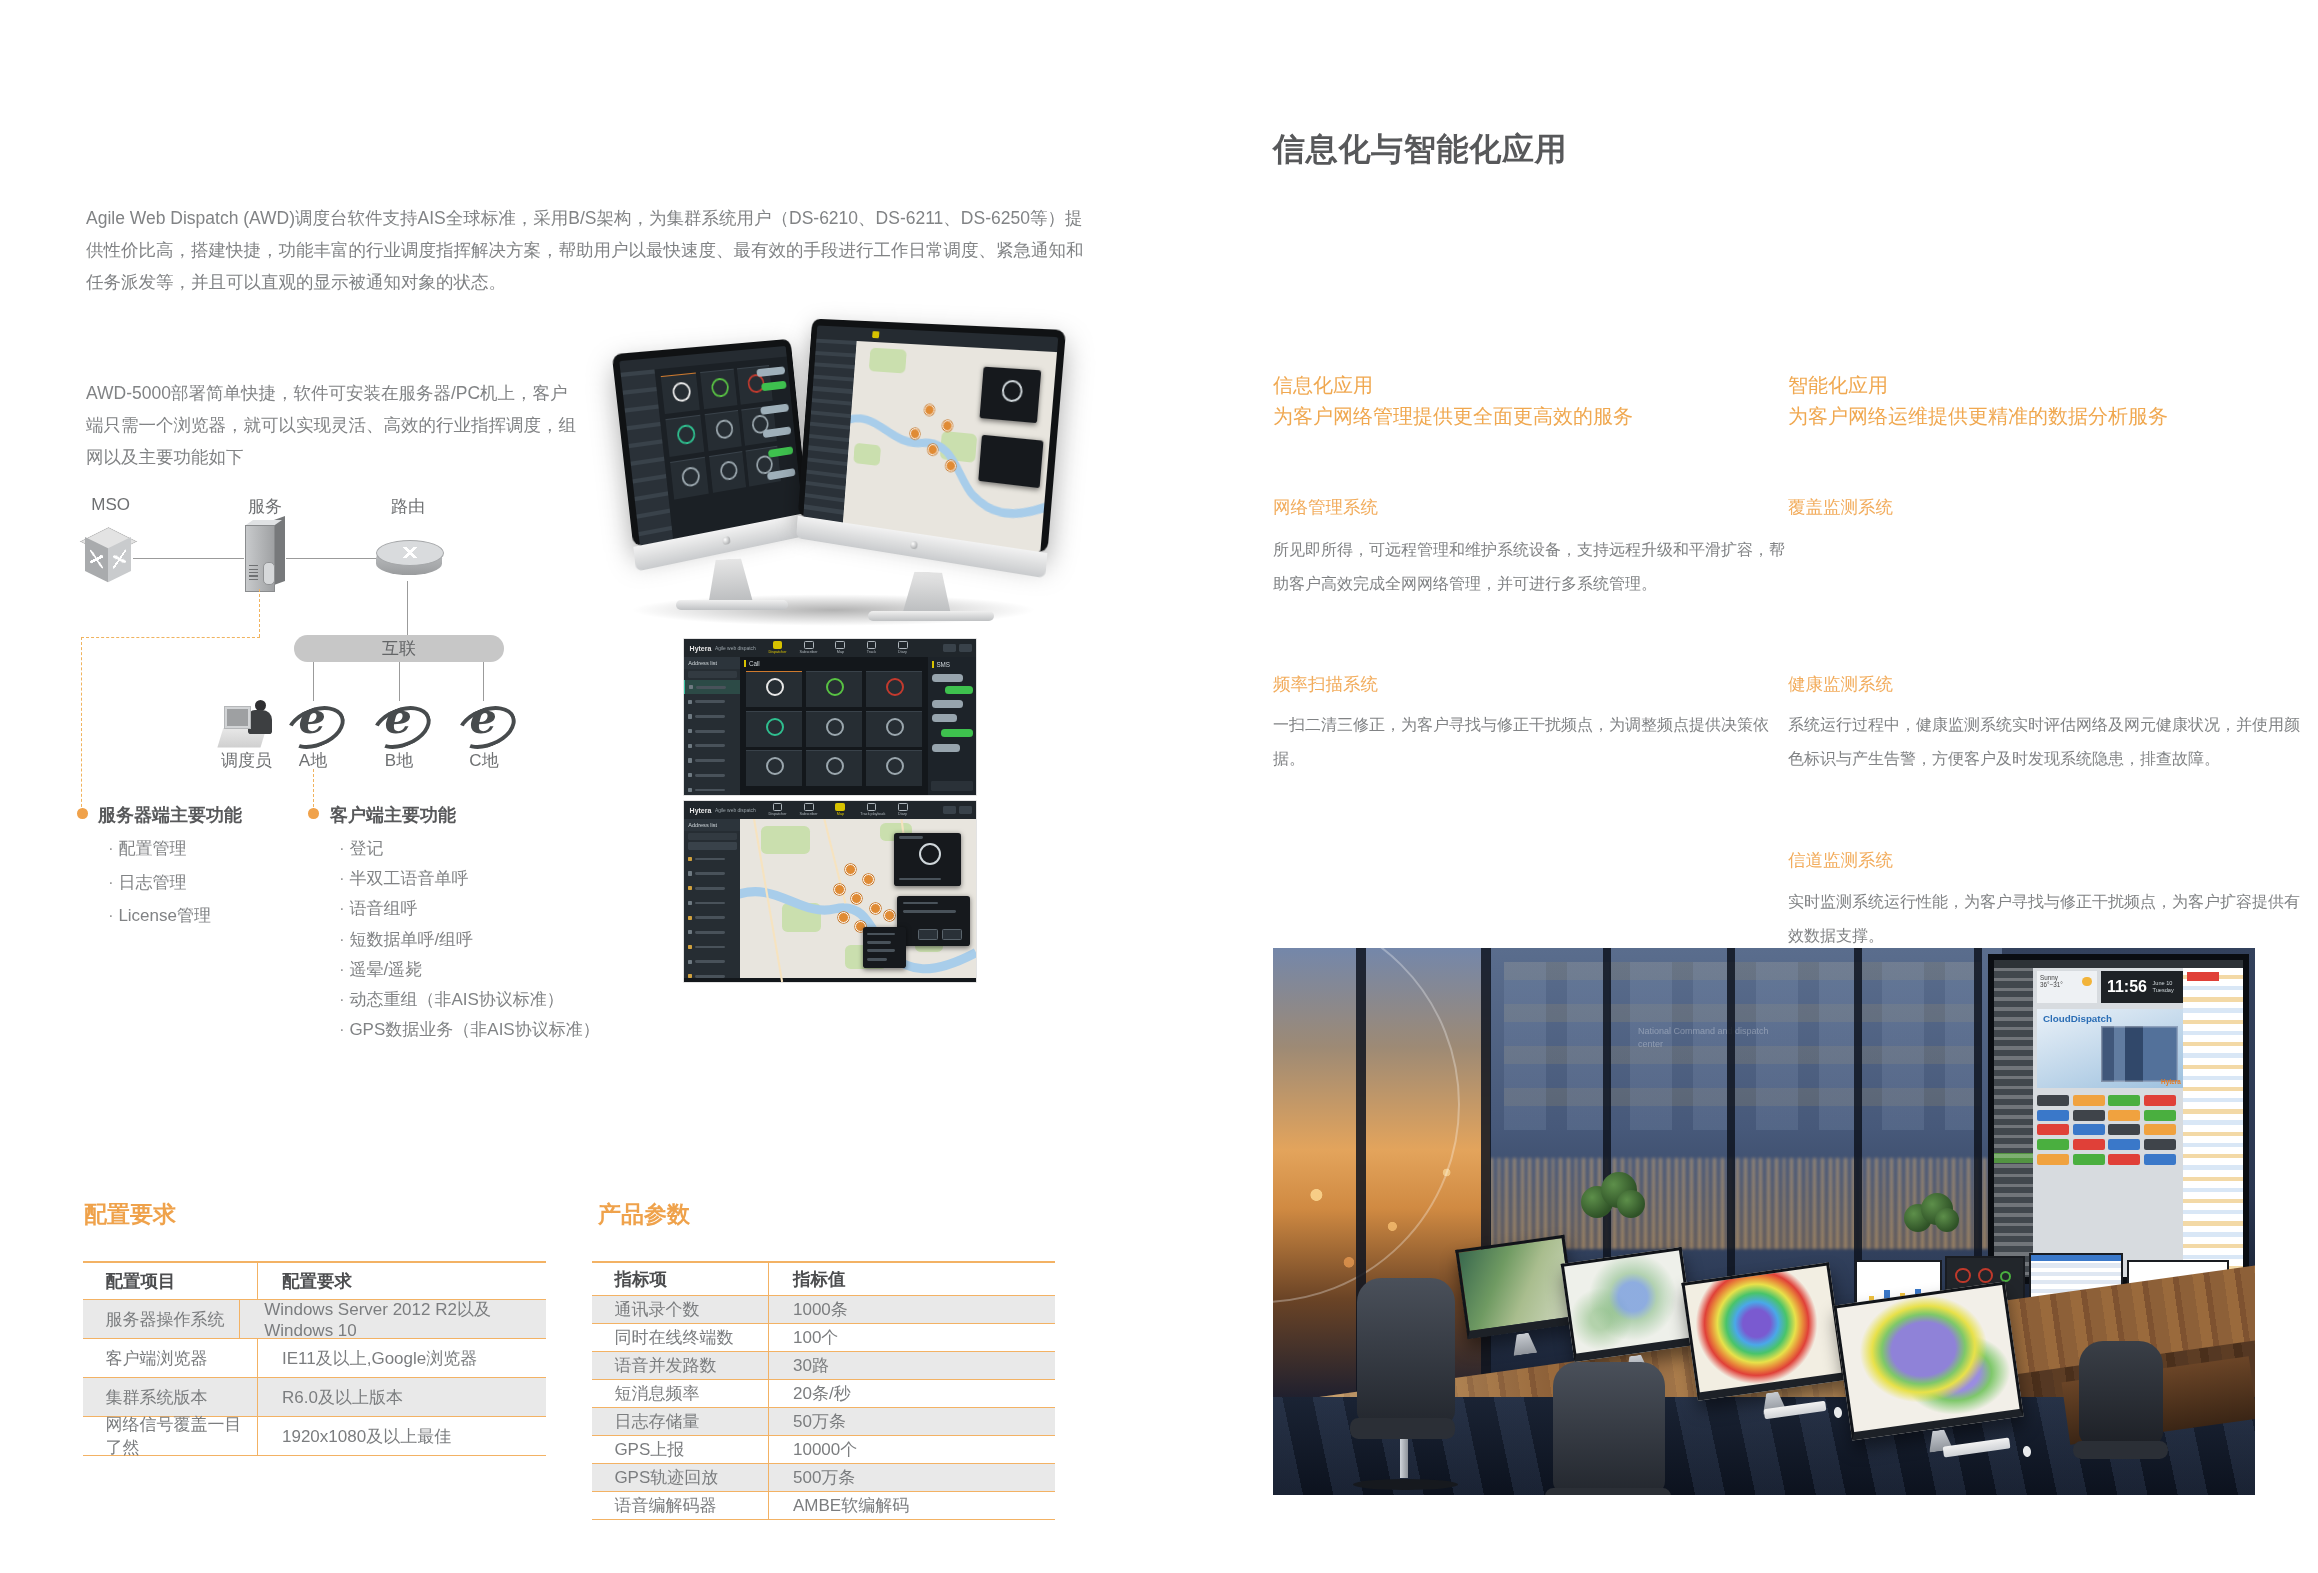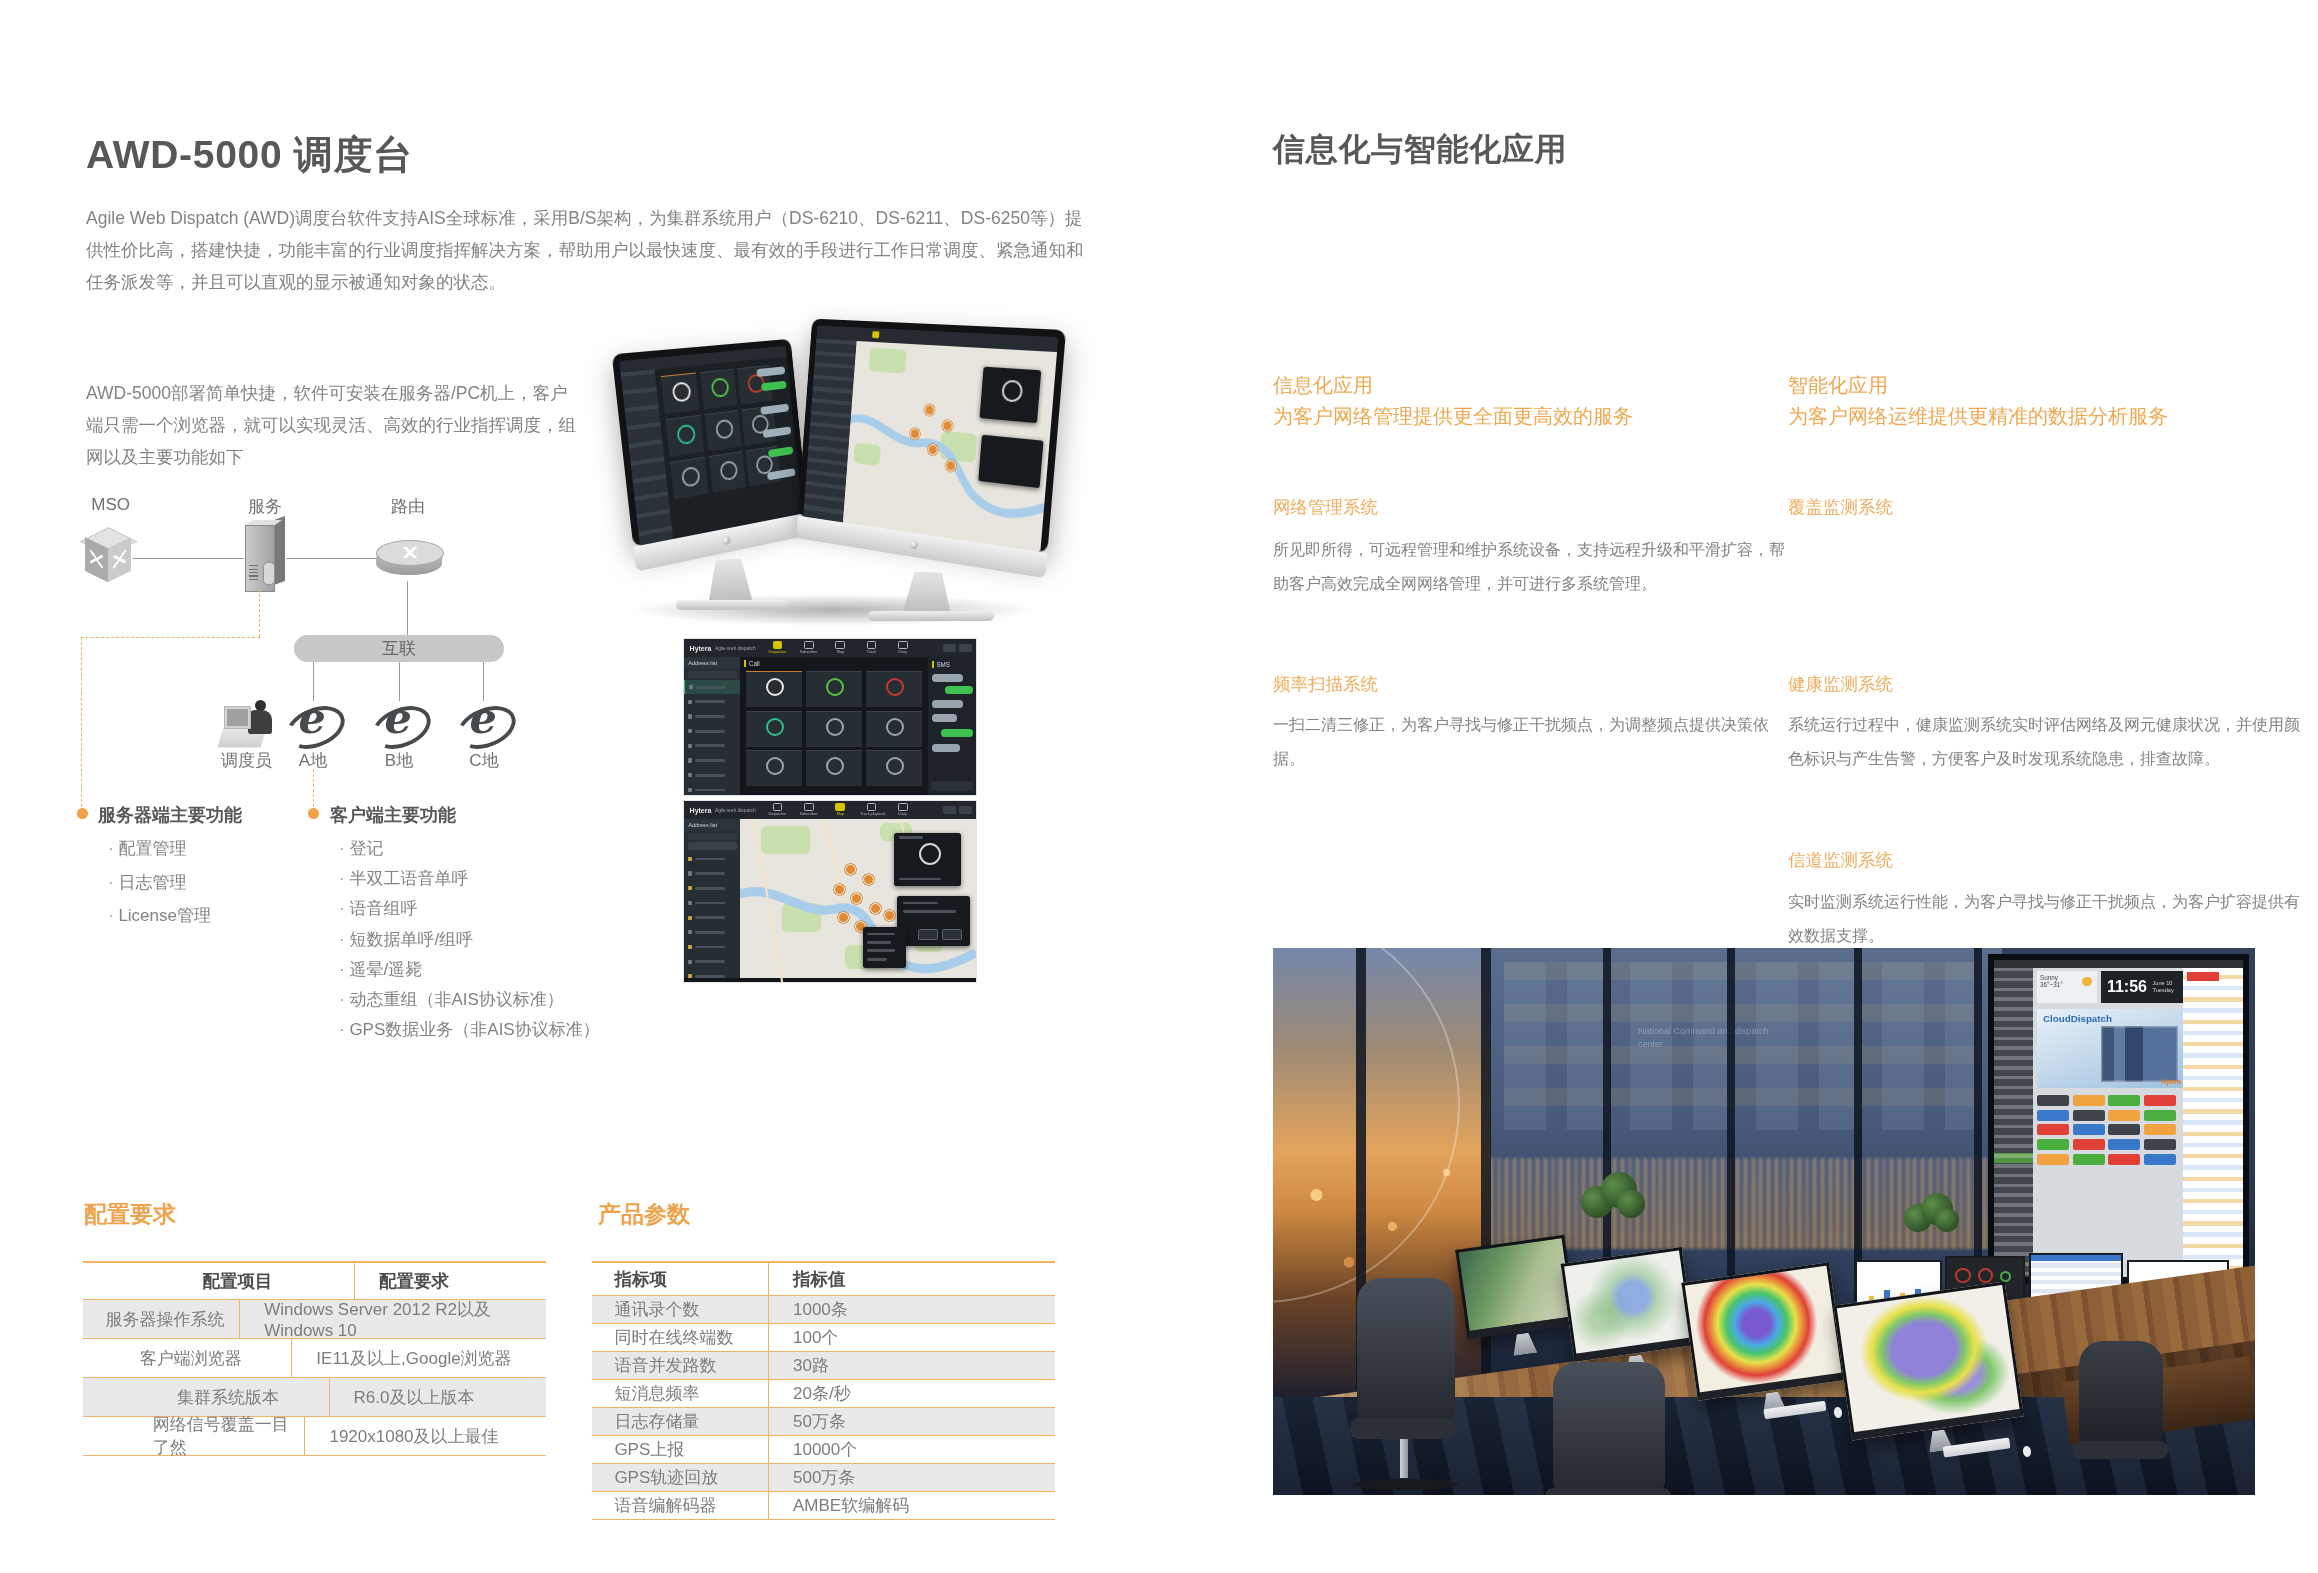--- a/index.html
+++ b/index.html
@@ -65,21 +65,21 @@
 
   
   .tbl{border-top:2.1px solid #F3B264;border-bottom:1.4px solid #F3B264;}
   .tbl .tr{display:flex;border-top:0.7px solid #F3B264;}
   .tbl .tr:first-child{border-top:none;}
   .tbl .shade{background:#e9e9e9;}
   .tbl .c1,.tbl .c2{display:flex;align-items:center;font-size:17px;color:#7b7d7f;}
   .tbl .c1{padding-left:22.4px;border-right:0.7px solid #F3B264;box-sizing:border-box;}
   .tbl .c2{padding-left:24px;}
   .tbl .th .c1,.tbl .th .c2{font-weight:700;color:#4c4d4f;font-size:17.5px;}
-  #cfg-table .tr{height:38px;justify-content:center;} #cfg-table .th{height:36px;} #cfg-table .c1{width:175px;}
+  #cfg-table .tr{height:38px;} #cfg-table .th{height:36px;} #cfg-table .c1{width:175px;}
   #prm-table .tr{height:27px;} #prm-table .th{height:32px;} #prm-table .c1{width:177px;}
 
   
   #hero{left:609px;top:314px;width:466px;height:330px;}
   .imac{position:absolute;background:#101214;border-radius:9.8px;padding:7px 7px 0 7px;box-sizing:border-box;
         box-shadow:0 12.6px 28px rgba(0,0,0,.35);}
   .imac .chin{position:absolute;left:0;right:0;bottom:-24px;height:24px;border-radius:0 0 7px 7px;
         background:linear-gradient(180deg,#f2f2f2,#c9cbcd);}
   .imac .chin::after{content:"";position:absolute;left:50%;top:7.7px;width:8.4px;height:8.4px;margin-left:-4.2px;border-radius:50%;
         background:radial-gradient(circle at 35% 35%,#fff,#8d8f91);}
@@ -214,21 +214,20 @@
   .chair .cseat{position:absolute;border-radius:8.4px;background:#2b2f36;}
   .chair .cpole{position:absolute;background:linear-gradient(90deg,#cfd4da,#8e939a);}
   .chair .cbase{position:absolute;height:11.2px;border-radius:50%;background:#16191e;}
   .sidedesk{position:absolute;left:792px;top:421px;width:189px;height:63px;background:linear-gradient(180deg,#6b4527,#3a2515);transform:rotate(-8deg);}
 </style>
 </head>
 <body>
 
 <div id="canvas">
 
-  <div class="abs h1" style="left:86px;top:128px;">AWD-5000 调度台</div>
   <div class="abs body-text" style="left:86px;top:202px;width:1010px;">Agile Web Dispatch (AWD)调度台软件支持AIS全球标准，采用B/S架构，为集群系统用户（DS-6210、DS-6211、DS-6250等）提供性价比高，搭建快捷，功能丰富的行业调度指挥解决方案，帮助用户以最快速度、最有效的手段进行工作日常调度、紧急通知和任务派发等，并且可以直观的显示被通知对象的状态。</div>
   <div class="abs body-text" style="left:86px;top:377px;width:491px;">AWD-5000部署简单快捷，软件可安装在服务器/PC机上，客户端只需一个浏览器，就可以实现灵活、高效的行业指挥调度，组网以及主要功能如下</div>
 
   <div class="abs" id="diagram">
     <div class="abs dg-label" style="left:12.6px;top:4.2px;width:56px;">MSO</div>
     <div class="abs dg-label" style="left:167px;top:4.2px;width:56px;">服务</div>
     <div class="abs dg-label" style="left:310px;top:4.2px;width:56px;">路由</div>
 
     <div class="abs cube" style="left:15.4px;top:36px;">
       <div class="c-top"></div>

